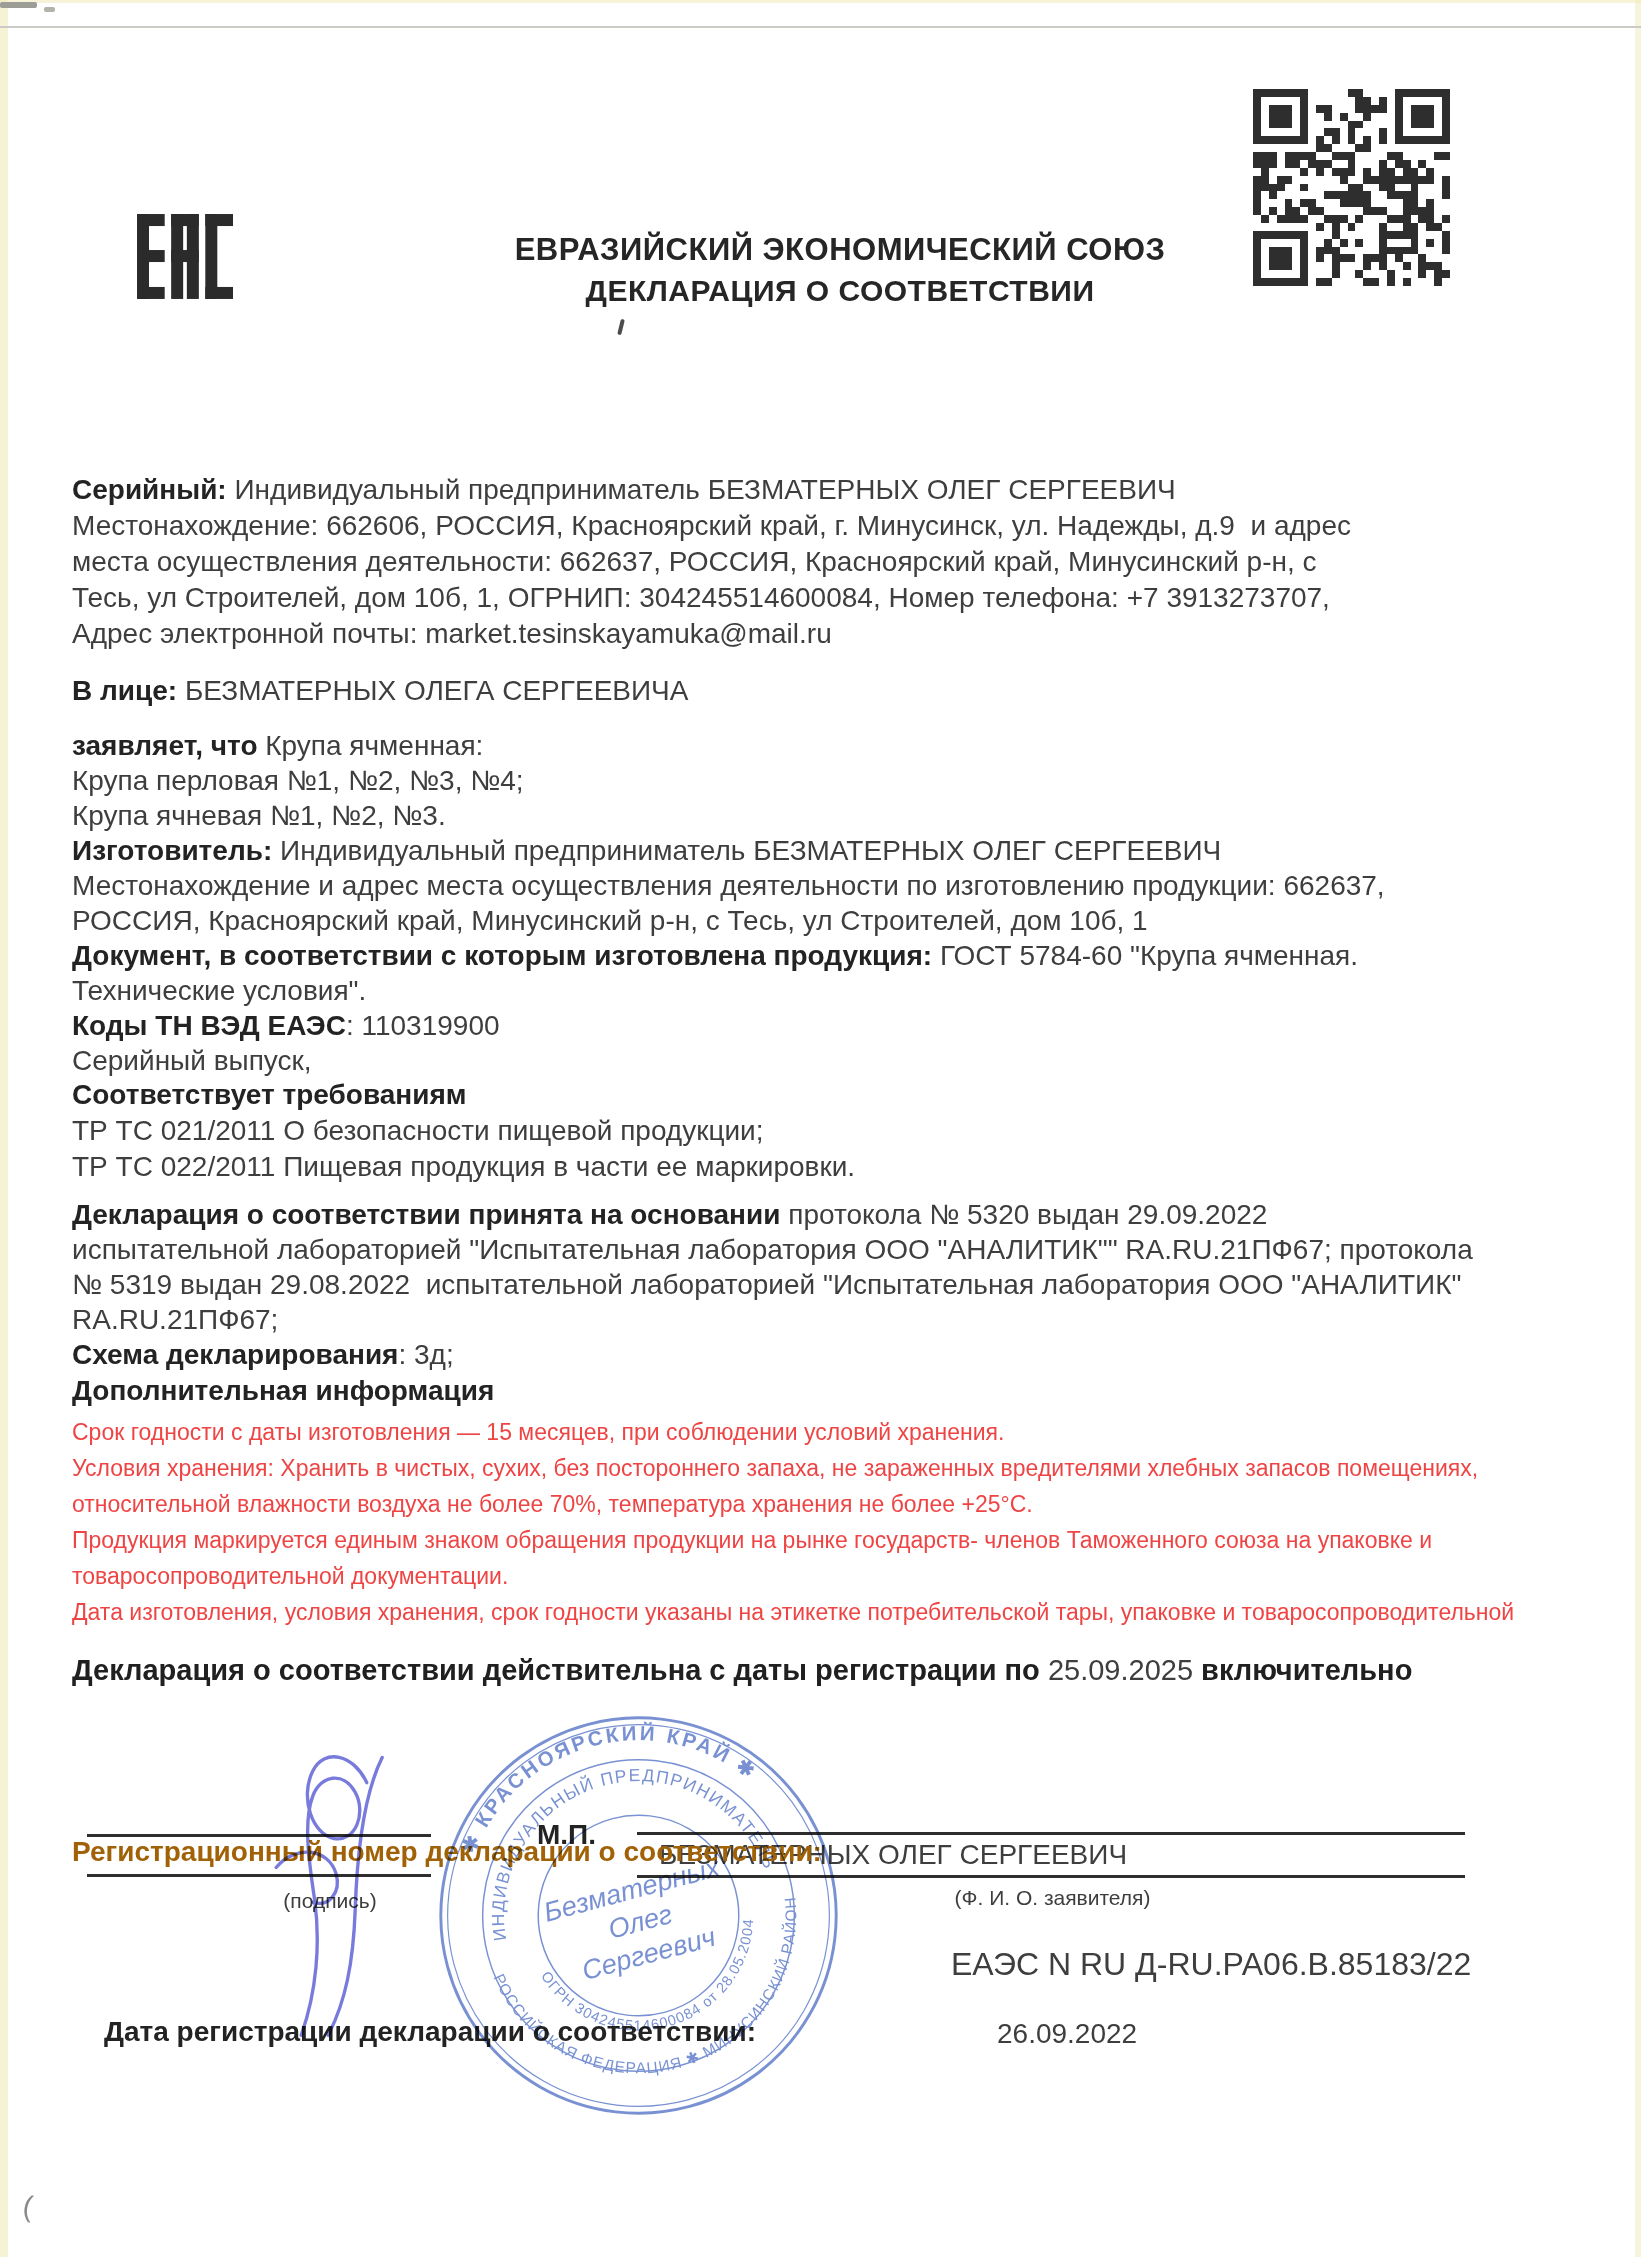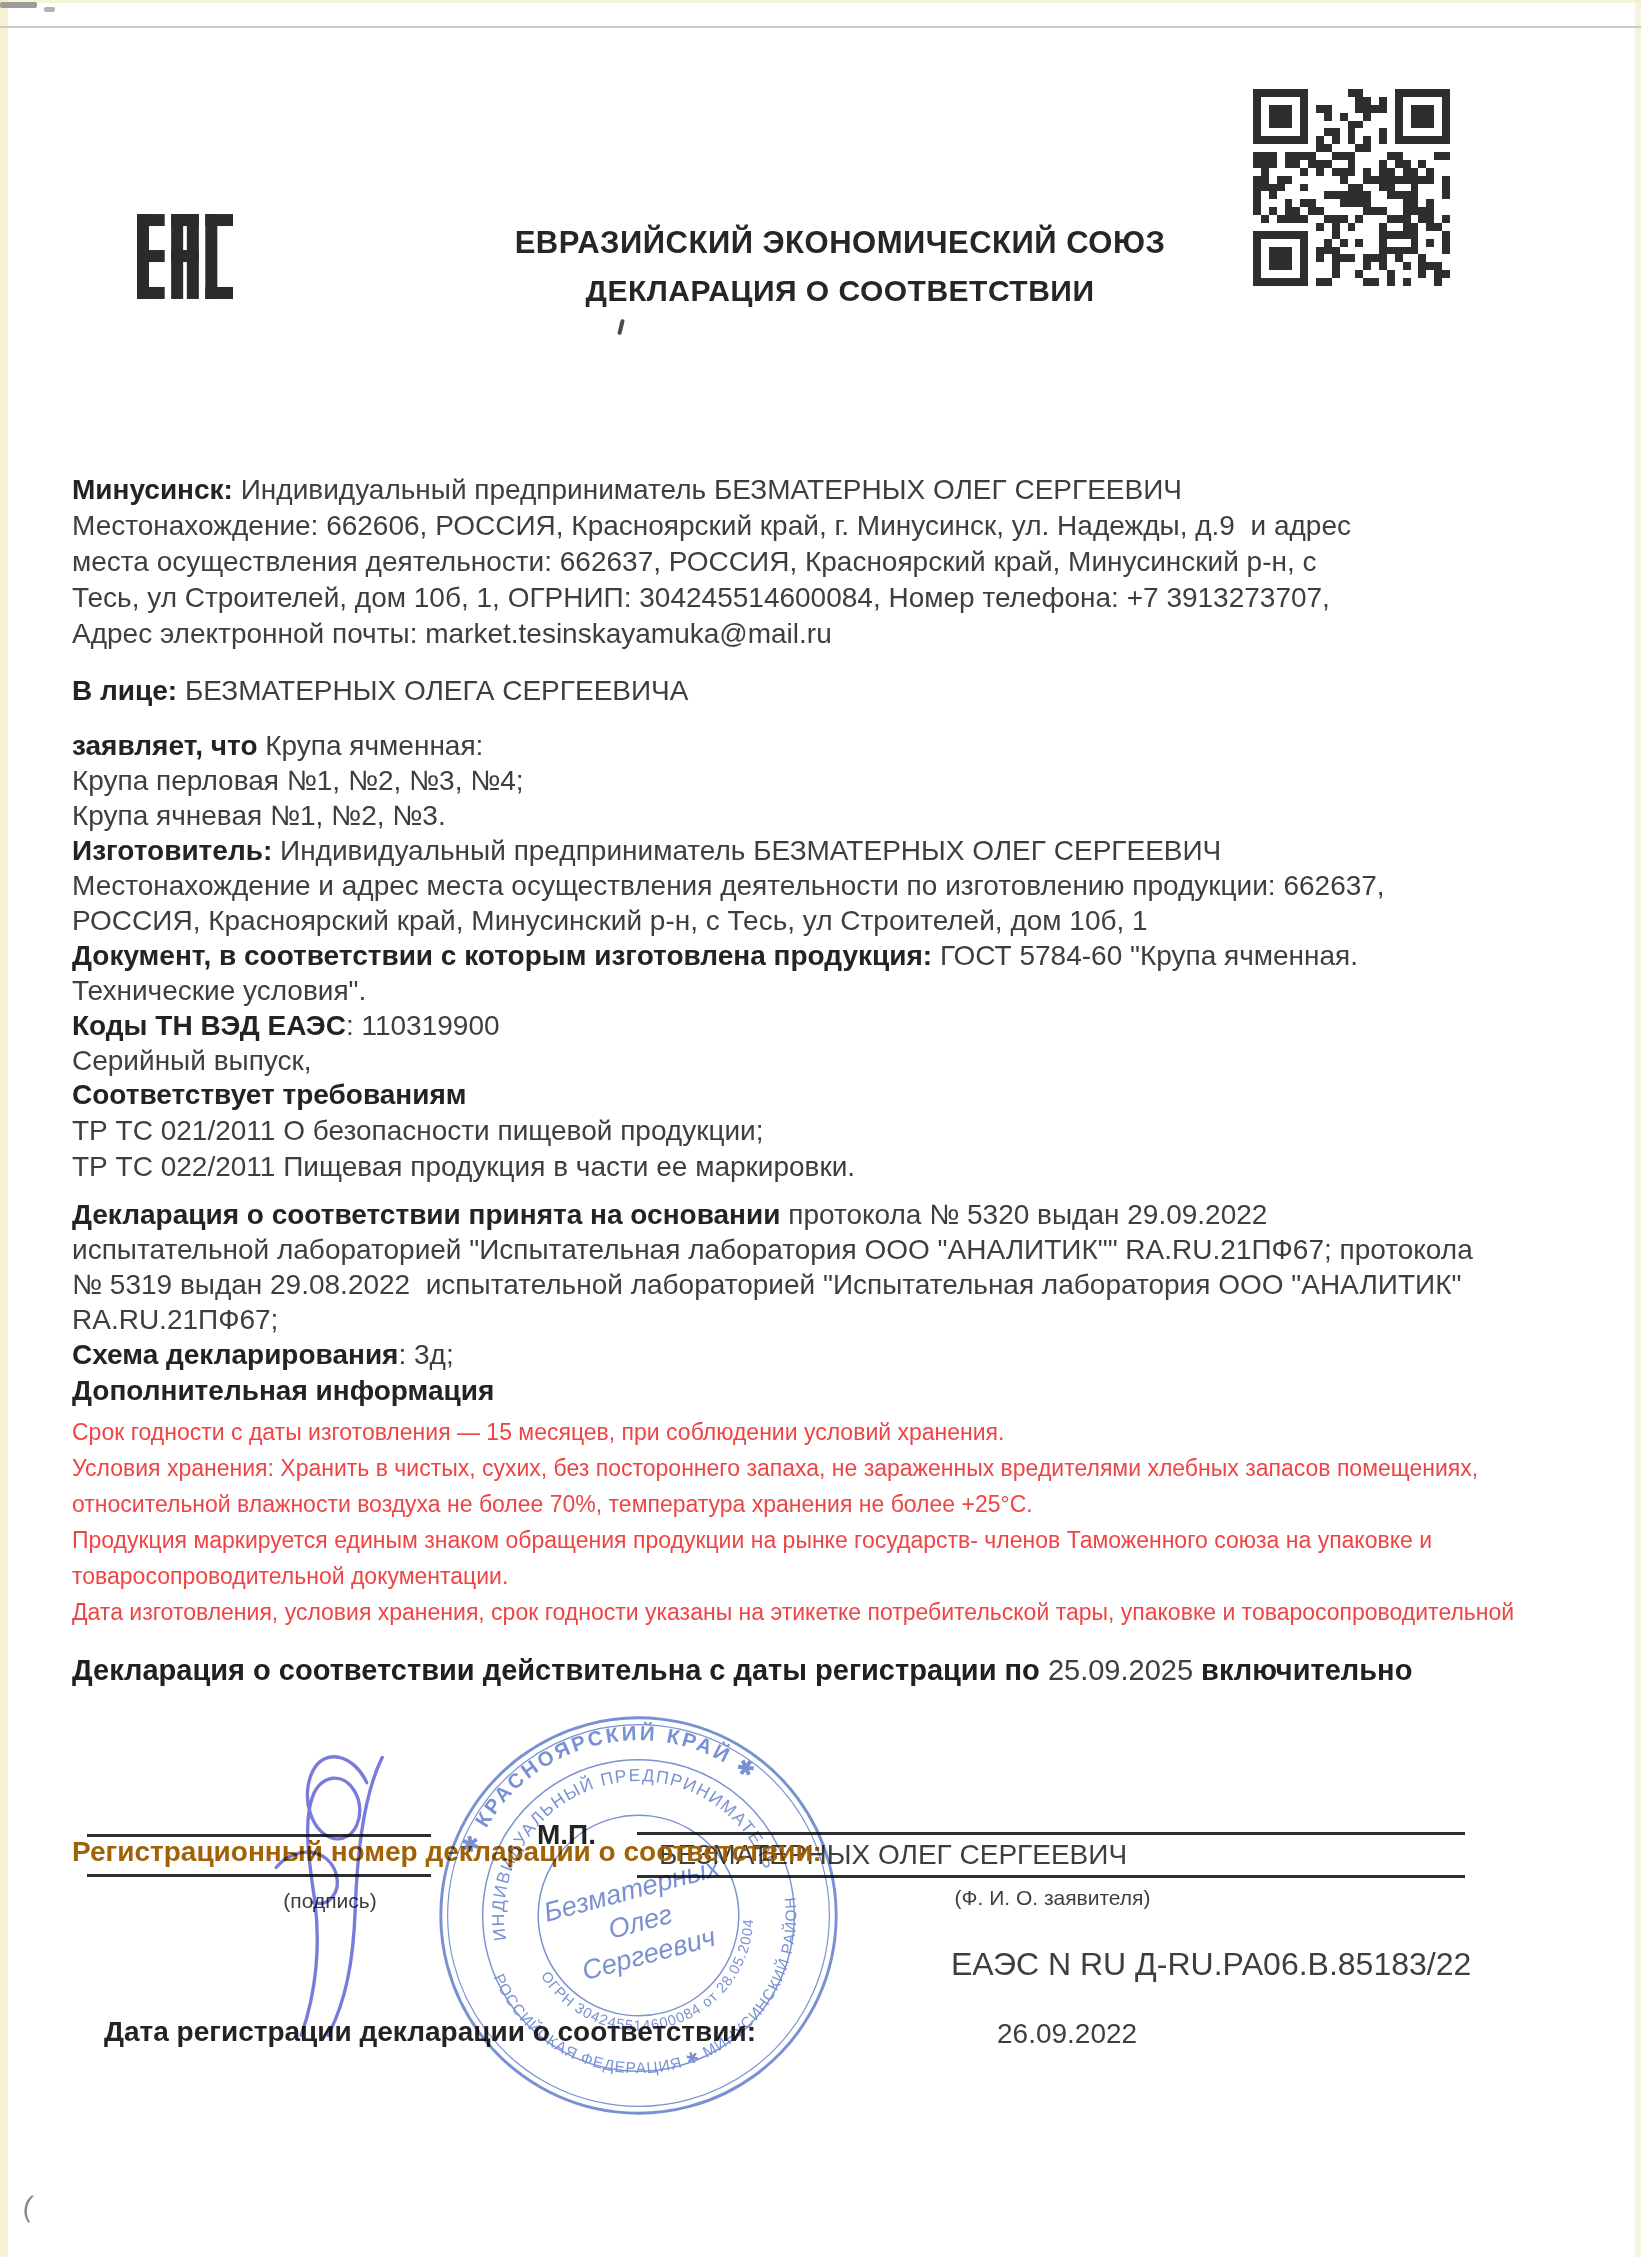--- a/index.html
+++ b/index.html
@@ -13,21 +13,21 @@
   .edge-top{position:absolute;left:0;top:0;width:1641px;height:2.9px;background:rgba(238,231,180,.5);}
   .scanline{position:absolute;left:0;top:26px;width:1641px;height:1.9px;background:#cbcbc6;}
   .speck1{position:absolute;left:0;top:1.9px;width:37px;height:5.8px;background:#9d9d97;border-radius:1.9px;}
   .speck2{position:absolute;left:44px;top:6.8px;width:10.6px;height:4.8px;background:#b3b3ac;border-radius:1.9px;}
   .tickmark{position:absolute;left:619px;top:319px;width:3.9px;height:16.4px;background:#4c4c4c;transform:rotate(14deg);border-radius:1.9px;}
   .corner-paren{position:absolute;left:23px;top:2190px;font-size:29px;color:#8a8a8a;transform:rotate(8deg);}
 
   
   .eac-logo{position:absolute;left:137px;top:212px;width:96px;height:89px;}
   .hdr{position:absolute;left:367px;top:0;width:946px;text-align:center;}
-  .hdr-line1{position:absolute;left:0;top:225px;width:946px;font-weight:700;font-size:31px;color:#262626;letter-spacing:0.5px;}
+  .hdr-line1{position:absolute;left:0;top:232px;width:946px;font-weight:700;font-size:31px;color:#262626;letter-spacing:0.5px;}
   .hdr-line2{position:absolute;left:0;top:274px;width:946px;font-weight:700;font-size:30px;color:#262626;letter-spacing:0.5px;}
   .qr{position:absolute;left:1253px;top:89px;width:197px;height:197px;}
 
   
   .sec{position:absolute;left:72px;width:1526px;}
   .ln{white-space:pre;font-size:28px;color:#3e3e3e;}
   .b{font-weight:700;color:#232323;}
   .sec-a{top:472px;} .sec-a .ln{line-height:36px;}
   .sec-b{top:673px;} .sec-b .ln{line-height:36px;}
   .sec-c{top:728px;} .sec-c .ln{line-height:35px;}
@@ -371,21 +371,21 @@
     <rect x="8" y="24" width="1" height="1" fill="#2e2e2e"></rect>
     <rect x="9" y="24" width="1" height="1" fill="#2e2e2e"></rect>
     <rect x="14" y="24" width="1" height="1" fill="#2e2e2e"></rect>
     <rect x="15" y="24" width="1" height="1" fill="#2e2e2e"></rect>
     <rect x="17" y="24" width="1" height="1" fill="#2e2e2e"></rect>
     <rect x="19" y="24" width="1" height="1" fill="#2e2e2e"></rect>
     <rect x="23" y="24" width="1" height="1" fill="#2e2e2e"></rect>
   </svg>
 
 <div class="sec sec-a">
-  <div class="ln"><span class="b">Минусинск:</span><span> Индивидуальный предприниматель БЕЗМАТЕРНЫХ ОЛЕГ СЕРГЕЕВИЧ</span></div>
+  <div class="ln"><span class="b">Серийный:</span><span> Индивидуальный предприниматель БЕЗМАТЕРНЫХ ОЛЕГ СЕРГЕЕВИЧ</span></div>
   <div class="ln"><span class="b"></span><span>Местонахождение: 662606, РОССИЯ, Красноярский край, г. Минусинск, ул. Надежды, д.9  и адрес</span></div>
   <div class="ln"><span class="b"></span><span>места осуществления деятельности: 662637, РОССИЯ, Красноярский край, Минусинский р-н, с</span></div>
   <div class="ln"><span class="b"></span><span>Тесь, ул Строителей, дом 10б, 1, ОГРНИП: 304245514600084, Номер телефона: +7 3913273707,</span></div>
   <div class="ln"><span class="b"></span><span>Адрес электронной почты: market.tesinskayamuka@mail.ru</span></div>
 </div>
 
 <div class="sec sec-b">
   <div class="ln"><span class="b">В лице:</span><span> БЕЗМАТЕРНЫХ ОЛЕГА СЕРГЕЕВИЧА</span></div>
 </div>
 

